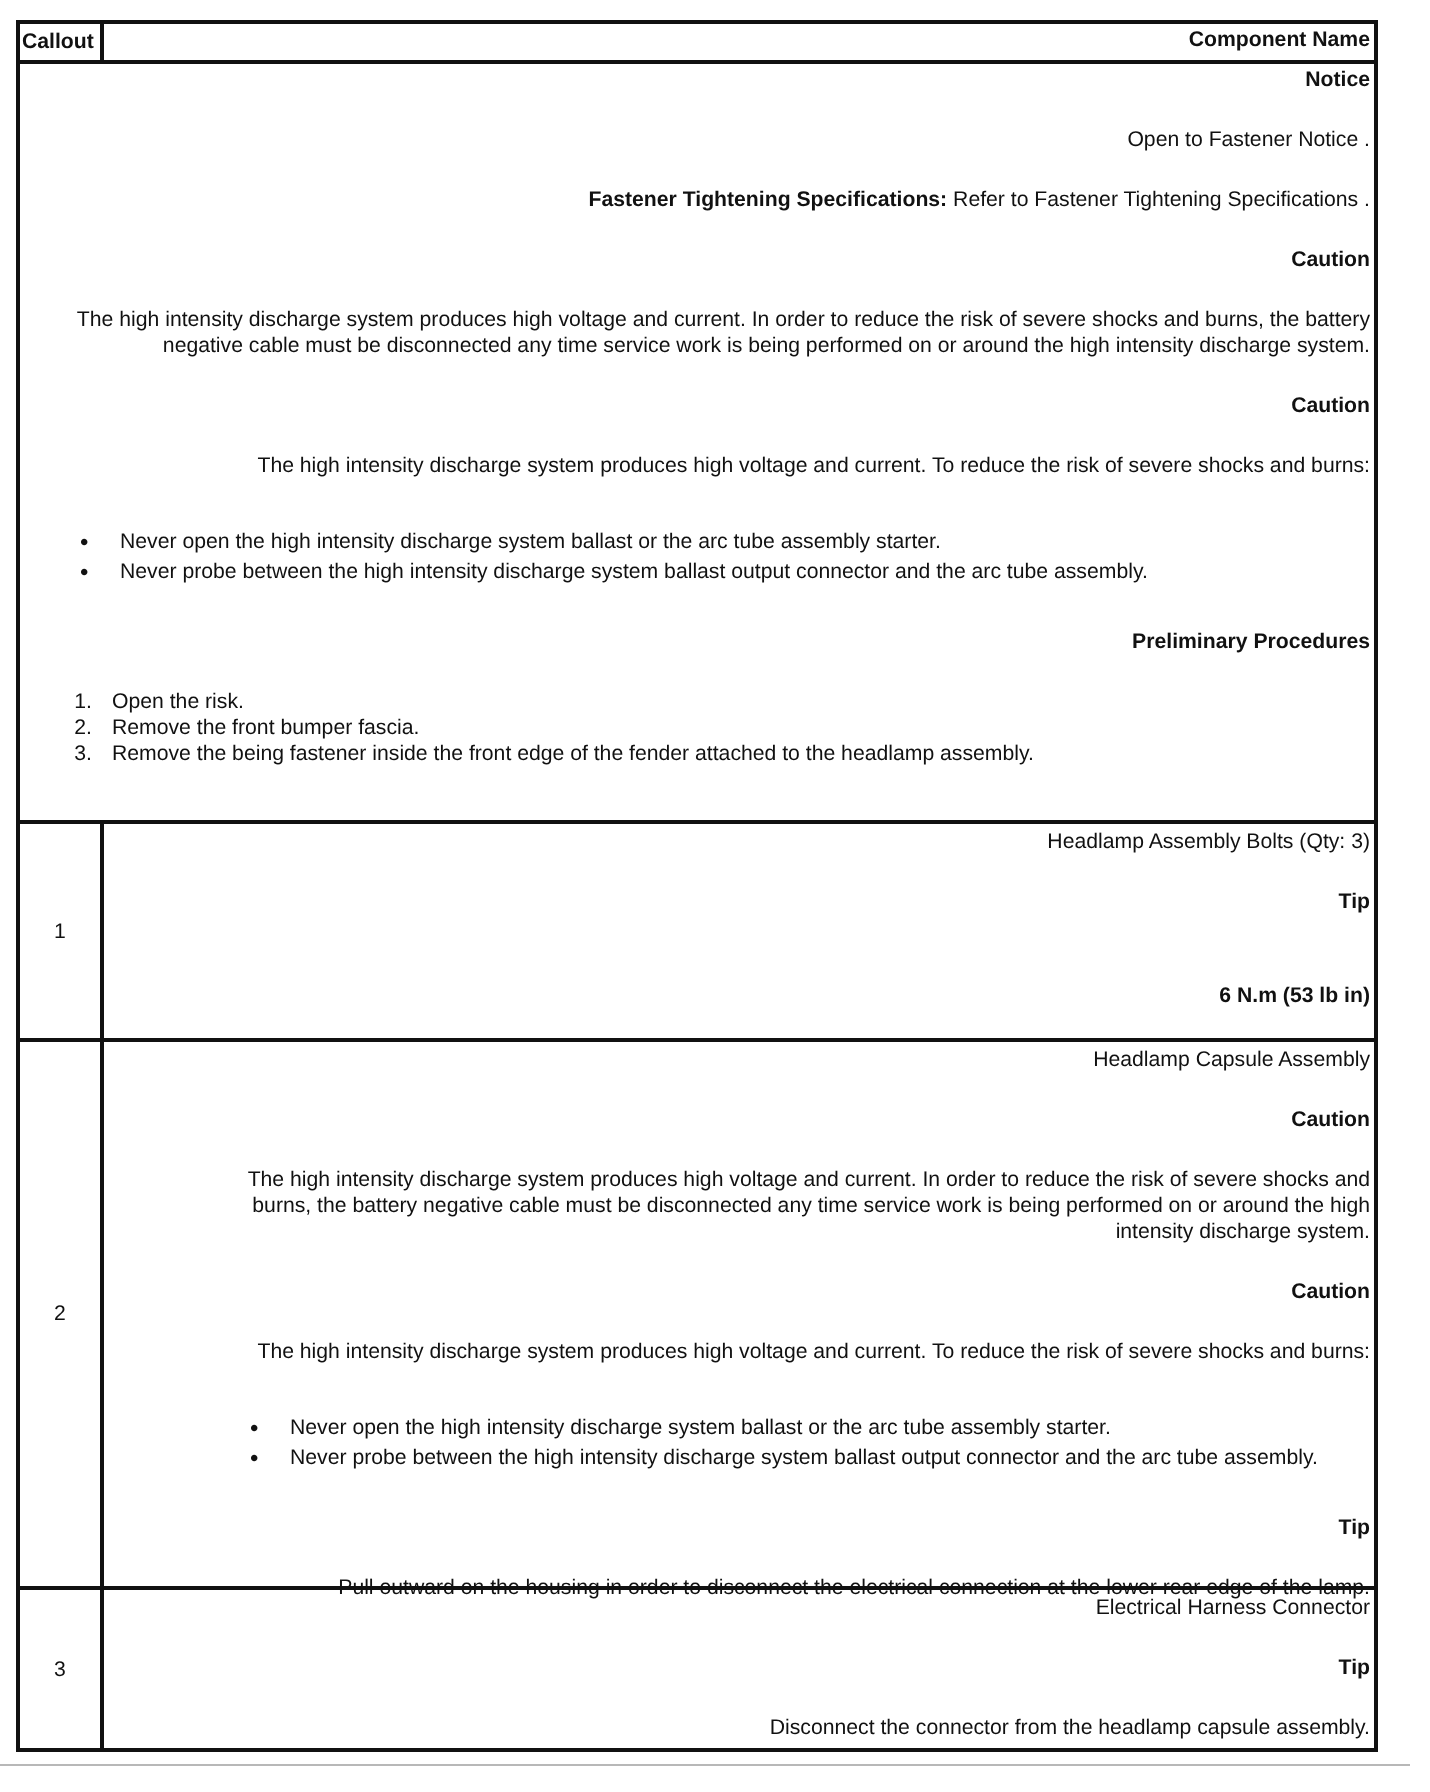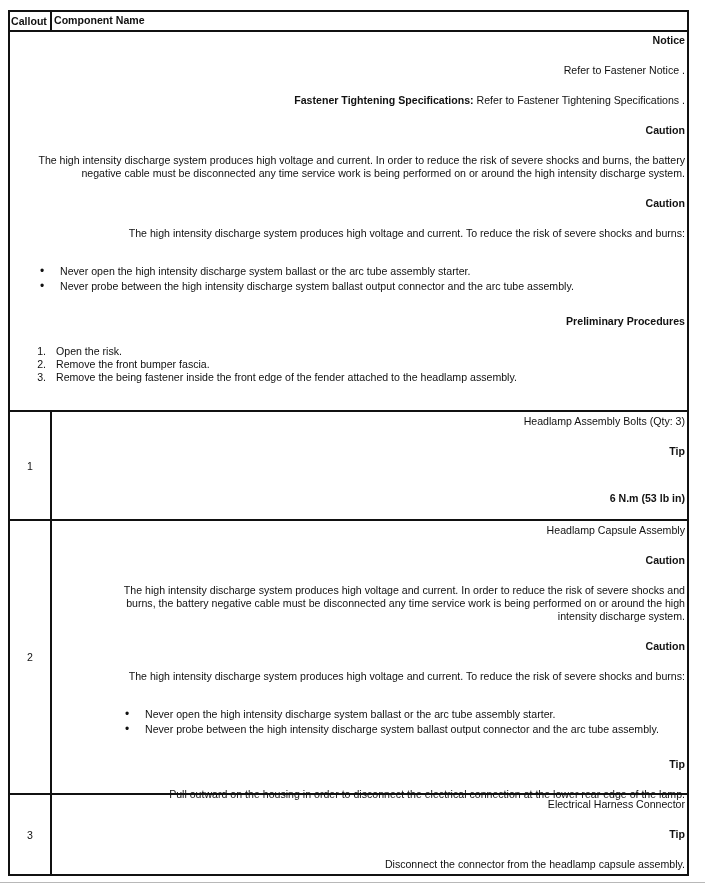--- a/index.html
+++ b/index.html
@@ -14,21 +14,21 @@
   .row { display: flex; border-top: 2px solid #111; box-sizing: border-box; }
   .row.first { border-top: none; }
   .cell-callout {
     width: 42px; flex: 0 0 42px; border-right: 2px solid #111;
     display: flex; align-items: center; justify-content: center;
     box-sizing: border-box;
   }
   .cell-main { flex: 1 1 auto; padding: 0 2px 0 2px; box-sizing: border-box; }
   .hdr { height: 18px; }
   .hdr .cell-callout { justify-content: flex-start; padding-left: 1px; font-weight: bold; text-align: right; }
-  .hdr .cell-main { text-align: left; font-weight: bold; line-height: 17px; }
+  .hdr .cell-main { text-align: right; font-weight: bold; line-height: 17px; }
   .full { padding: 2px 2px 0 2px; height: 378px; box-sizing: border-box; }
   .b { font-weight: bold; }
   p { margin: 0; line-height: 13px; text-align: right; }
   .gap { height: 17px; }
   .gap2 { height: 20px; }
   ul.bul { margin: 4px; padding: 0 0 0 24px; list-style: none; }
   ul.bul li { position: relative; padding-left: 20px; line-height: 15px; }
   ul.bul li::before { content: "\2022"; position: absolute; left: 0; top: 0; font-size: 12px; }
   ol.num { margin: 0; padding: 0 0 0 0; list-style: none; }
   ol.num li { position: relative; padding-left: 44px; line-height: 13px; }
@@ -48,21 +48,21 @@
 
   <div class="row first hdr">
     <div class="cell-callout">Callout</div>
     <div class="cell-main">Component Name</div>
   </div>
 
   <div class="row">
     <div class="cell-main full">
       <p class="b">Notice</p>
       <div class="gap"></div>
-      <p>Refer to Fastener Notice .</p>
+      <p>Open to Fastener Notice .</p>
       <div class="gap"></div>
       <p><span class="b">Fastener Tightening Specifications:</span><span> Refer to Fastener Tightening Specifications .</span></p>
       <div class="gap"></div>
       <p class="b">Caution</p>
       <div class="gap"></div>
       <p>The high intensity discharge system produces high voltage and current. In order to reduce the risk of severe shocks and burns, the battery negative cable must be disconnected any time service work is being performed on or around the high intensity discharge system.</p>
       <div class="gap"></div>
       <p class="b">Caution</p>
       <div class="gap"></div>
       <p>The high intensity discharge system produces high voltage and current. To reduce the risk of severe shocks and burns:</p>

